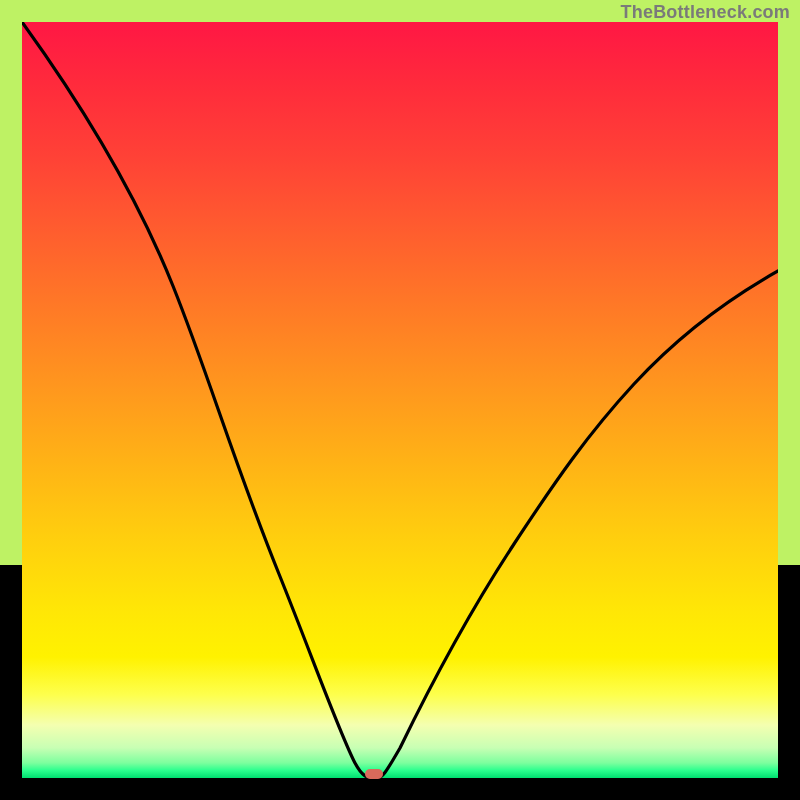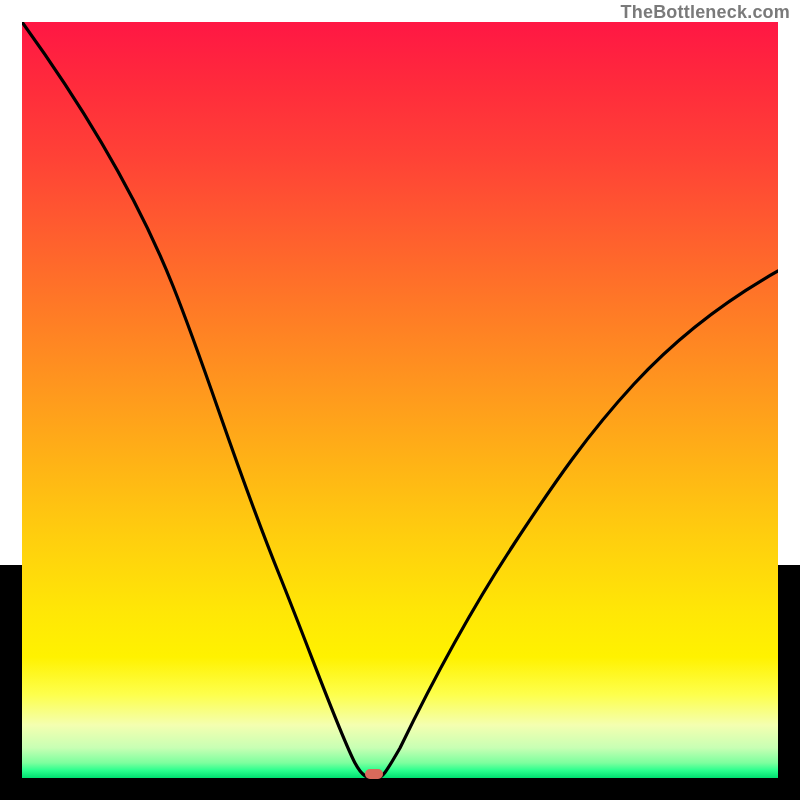--- a/index.html
+++ b/index.html
@@ -7,21 +7,21 @@
     padding: 0;
     width: 800px;
     height: 800px;
     background: #000;
     overflow: hidden;
   }
   .chart-container {
     position: relative;
     width: 800px;
     height: 565px;
-    background: #ffffff;
+    background: #bef264;
   }
   .plot-area {
     position: absolute;
     left: 22px;
     top: 22px;
     width: 756px;
     height: 756px;
     background: linear-gradient(to bottom,
       #ff1744 0%,
       #ff2a3c 8%,

